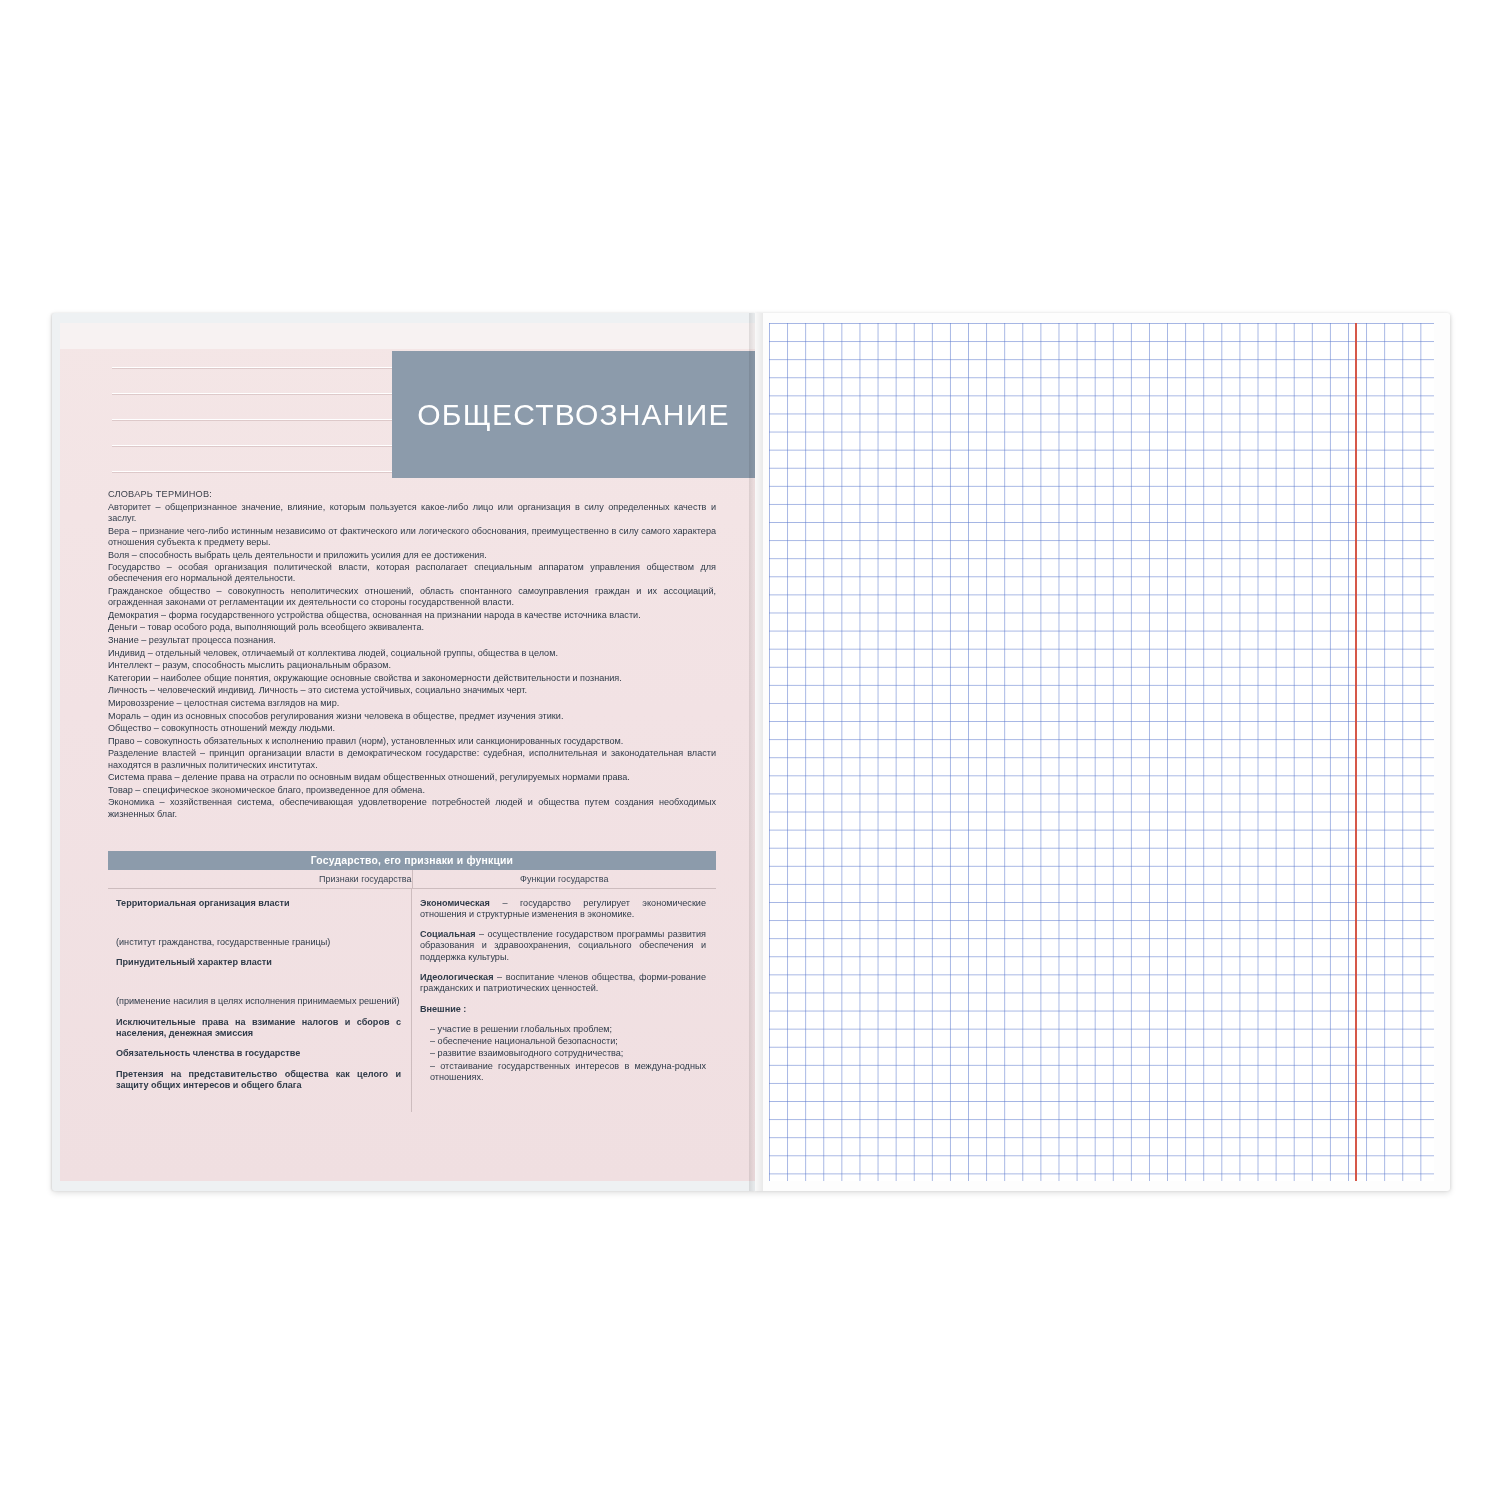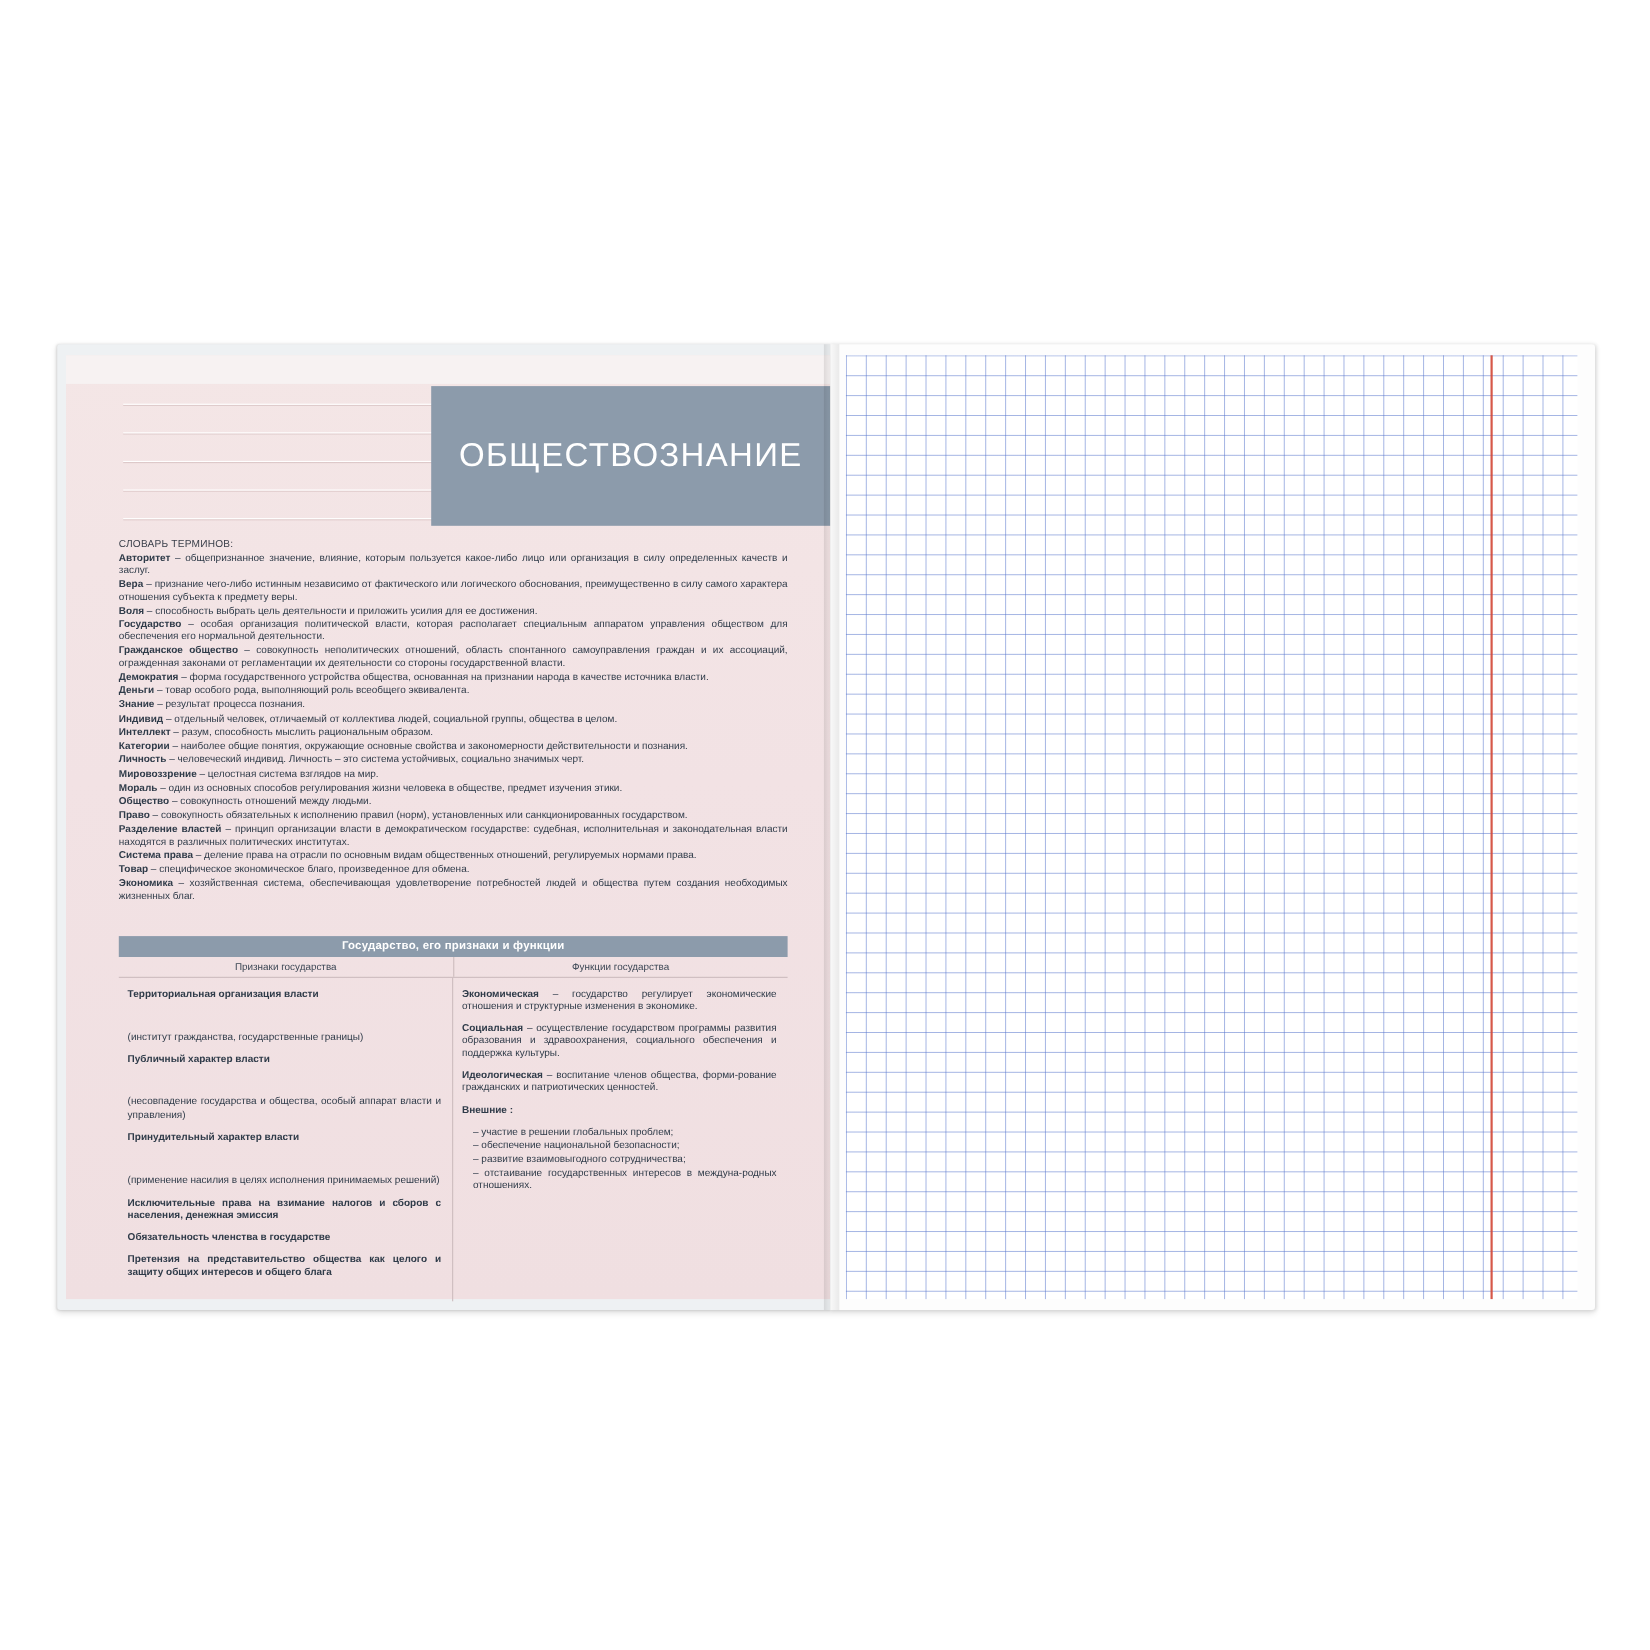--- a/index.html
+++ b/index.html
@@ -112,21 +112,21 @@
     color: #3a3f4a;
   }
   .glossary .entry {
     font-size: 9.1px;
     line-height: 11.2px;
     margin-bottom: 1.4px;
     text-align: justify;
     color: #2f3b49;
   }
   .glossary .entry b {
-    font-weight: bold;
+    font-weight: normal;
   }
 
   
   .tbl {
     position: absolute;
     left: 48px;
     top: 528px;
     width: 608px;
   }
   .tbl-title {
@@ -142,21 +142,21 @@
     display: flex;
     border-bottom: 1px solid #cdbcbe;
   }
   .tbl-cols .ch {
     flex: 1 1 50%;
     text-align: center;
     font-size: 9px;
     padding: 4px 0 4px 0;
     color: #3b4654;
   }
-  .tbl-cols .ch:first-child { border-right: 1px solid #cdbcbe; }
+  .tbl-cols .ch:first-child { border-right: 1px solid #cdbcbe; text-align: right; }
   .tbl-body {
     display: flex;
   }
   .tbl-body .col {
     flex: 1 1 50%;
     padding: 9px 10px 12px 8px;
     box-sizing: border-box;
   }
   .tbl-body .col.left { border-right: 1px solid #cdbcbe; }
   .tbl-body .item {
@@ -273,21 +273,20 @@
 
         <div class="tbl">
           <div class="tbl-title">Государство, его признаки и функции</div>
           <div class="tbl-cols">
             <div class="ch">Признаки государства</div>
             <div class="ch">Функции государства</div>
           </div>
           <div class="tbl-body">
             <div class="col left" id="table-col-left">
                 <div class="item"><b>Территориальная организация власти</b><span class="sub">(институт гражданства, государственные границы)</span></div>
-                <div class="item"><b>Публичный характер власти</b><span class="sub">(несовпадение государства и общества, особый аппарат власти и управления)</span></div>
                 <div class="item"><b>Принудительный характер власти</b><span class="sub">(применение насилия в целях исполнения принимаемых решений)</span></div>
                 <div class="item"><b>Исключительные права на взимание налогов и сборов с населения, денежная эмиссия</b></div>
                 <div class="item"><b>Обязательность членства в государстве</b></div>
                 <div class="item"><b>Претензия на представительство общества как целого и защиту общих интересов и общего блага</b></div>
               </div>
             <div class="col right" id="table-col-right">
                 <div class="item"><b>Экономическая</b><span> – государство регулирует экономические отношения и структурные изменения в экономике.</span></div>
                 <div class="item"><b>Социальная</b><span> – осуществление государством программы развития образования и здравоохранения, социального обеспечения и поддержка культуры.</span></div>
                 <div class="item"><b>Идеологическая</b><span> – воспитание членов общества, форми-рование гражданских и патриотических ценностей.</span></div>
                 <div class="item"><b>Внешние :</b></div>

